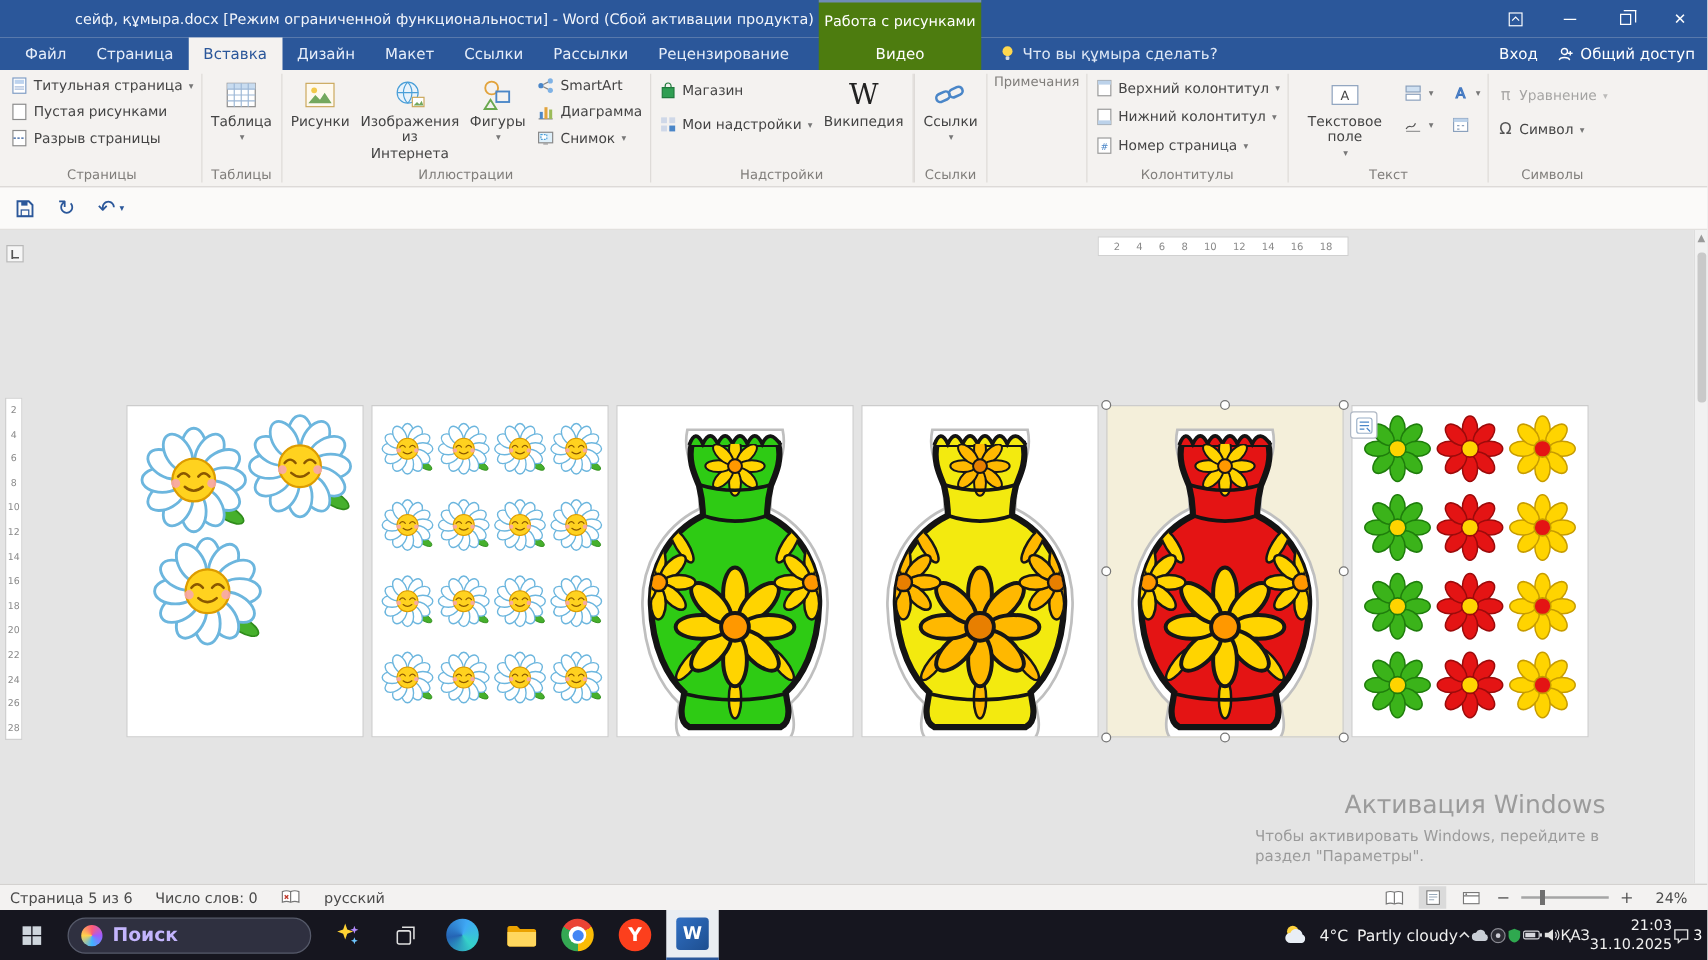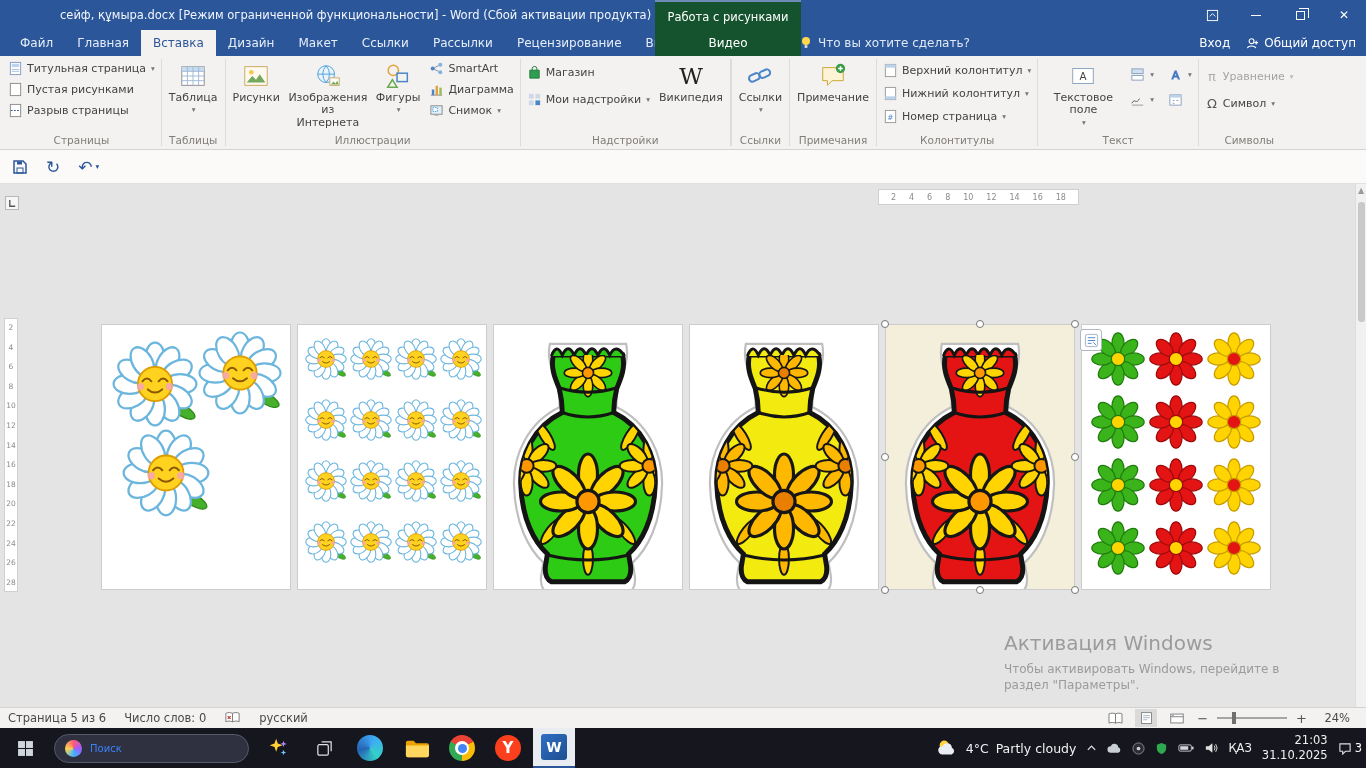--- a/index.html
+++ b/index.html
@@ -8,21 +8,21 @@
 
 
 .titlebar{position:relative;height:30px;background:#2b579a;color:#fff;}
 .title{position:absolute;left:60px;top:0;line-height:30px;font-size:11.5px;white-space:nowrap;color:#f2f5fb;}
 .win-controls{position:absolute;right:0;top:0;height:30px;display:flex;z-index:9;}
 .win-btn{width:44px;height:30px;display:flex;align-items:center;justify-content:center;color:#fff;font-size:12px;}
 .min-glyph{display:block;width:10px;border-bottom:1px solid #fff;}
 .restore-glyph{position:relative;display:block;width:9px;height:9px;border:1px solid #fff;}
 .restore-glyph::before{content:'';position:absolute;top:-4px;left:2px;width:9px;height:9px;border:1px solid #fff;border-bottom:none;border-left:none;}
 
-.ctx-block{position:absolute;left:655px;top:0;width:146px;height:56px;background:#14532d;z-index:2;color:#fff;text-align:center;}
+.ctx-block{position:absolute;left:655px;top:0;width:130px;height:56px;background:#4d7c0f;z-index:2;color:#fff;text-align:center;}
 .ctx-head{height:30px;line-height:30px;font-size:11.5px;border-top:2px solid #6f8cb8;}
 .ctx-tab{height:26px;line-height:26px;font-size:12px;}
 
 
 .tabrow{position:relative;height:26px;background:#2b579a;display:flex;align-items:flex-end;}
 #menu-tabs{display:flex;height:26px;padding-left:8px;}
 .tab{padding:0 12px;line-height:26px;font-size:12px;color:#e6edf9;white-space:nowrap;}
 .tab.active{background:#f4f2f0;color:#2b579a;}
 .tellme{position:absolute;left:800px;top:0;height:26px;display:flex;align-items:center;gap:6px;color:#dfe8f6;font-size:12px;}
 .tab-right{position:absolute;right:10px;top:0;height:26px;display:flex;align-items:center;gap:16px;color:#fff;font-size:12px;}
@@ -55,51 +55,51 @@
 #hruler-nums{flex:1;display:flex;justify-content:space-between;padding:0 12px;font-size:8px;color:#8a8a8a;}
 .vruler{position:absolute;left:4px;top:134px;width:14px;height:274px;background:#fff;border:1px solid #d0d0d0;display:flex;flex-direction:column;justify-content:space-between;align-items:center;padding:4px 0;font-size:7.5px;color:#8a8a8a;}
 .card{position:absolute;top:140px;width:190px;height:266px;background:#fff;border:1px solid #cccccc;overflow:visible;}
 .abs{position:absolute;}
 .handle{position:absolute;width:8px;height:8px;background:#fff;border:1px solid #767676;border-radius:50%;z-index:4;}
 .h-tl{left:-5px;top:-5px;} .h-tm{left:50%;top:-5px;transform:translateX(-50%);} .h-tr{right:-5px;top:-5px;}
 .h-ml{left:-5px;top:50%;transform:translateY(-50%);} .h-mr{right:-5px;top:50%;transform:translateY(-50%);}
 .h-bl{left:-5px;bottom:-5px;} .h-bm{left:50%;bottom:-5px;transform:translateX(-50%);} .h-br{right:-5px;bottom:-5px;}
 .layout-btn{position:absolute;right:-28px;top:4px;width:22px;height:22px;background:#fff;border:1px solid #b0b8c4;border-radius:3px;z-index:5;display:flex;align-items:center;justify-content:center;}
 .watermark{position:absolute;right:10px;bottom:14px;width:352px;color:#9b9b9b;}
-.wm-title{font-size:20px;margin-bottom:6px;}
+.wm-title{font-size:20px;margin-bottom:6px;text-align:center;}
 .wm-line{font-size:12px;line-height:1.35;}
 .vscroll{position:absolute;right:0;top:0;bottom:0;width:11px;background:#f1f1f1;border-left:1px solid #ddd;}
 .vscroll .arr{display:block;text-align:center;font-size:8px;color:#9a9a9a;line-height:14px;}
 .vthumb{position:absolute;left:2px;top:18px;width:7px;height:120px;background:#c9c9c9;border-radius:3px;}
 
 
 .statusbar{position:relative;height:21px;background:#f3f2f1;border-top:1px solid #d3d1cf;display:flex;align-items:center;font-size:11.5px;color:#4a4a4a;}
 .sb-left{display:flex;align-items:center;gap:18px;padding-left:8px;}
 .sb-right{position:absolute;right:16px;display:flex;align-items:center;gap:9px;}
 .viewbtn{width:22px;height:18px;display:flex;align-items:center;justify-content:center;}
 .viewbtn.active{background:#dadada;}
 .zoom-track{position:relative;width:70px;height:2px;background:#a5a5a5;}
 .zoom-thumb{position:absolute;left:22%;top:-5px;width:4px;height:12px;background:#6f6f6f;}
 .zoomsign{font-size:13px;color:#555;}
 
 
 .taskbar{position:relative;height:40px;background:#16161f;display:flex;align-items:center;gap:4px;padding-left:4px;color:#e8e8e8;}
 .tb-btn{width:42px;height:40px;display:flex;align-items:center;justify-content:center;}
 .searchbox{display:flex;align-items:center;gap:8px;width:195px;height:29px;background:#2f3040;border:1px solid #565a6a;border-radius:15px;padding:0 10px;margin:0 4px;}
 .search-orb{width:17px;height:17px;border-radius:50%;background:conic-gradient(#ff5b77,#a05cff,#3fb4ff,#ffd34d,#ff5b77);}
-.searchbox span{font-size:10px;color:#3b82f6;}
+.searchbox span{font-size:15px;color:#c4b5fd;font-weight:bold;}
 .circ{width:26px;height:26px;border-radius:50%;}
 .edge-c{background:conic-gradient(from 140deg,#35d1c9,#2464b4,#3fa9f5,#35d1c9);}
 .chrome-c{position:relative;background:conic-gradient(from -60deg,#ea4335 0 120deg,#fbbc05 120deg 240deg,#34a853 240deg 360deg);}
 .chrome-c::before{content:'';position:absolute;left:6px;top:6px;width:14px;height:14px;border-radius:50%;background:#fff;}
 .chrome-c::after{content:'';position:absolute;left:8.5px;top:8.5px;width:9px;height:9px;border-radius:50%;background:#4285f4;}
 .ya-c{background:#fc3f1d;color:#fff;display:flex;align-items:center;justify-content:center;font-weight:bold;font-size:15px;}
 .word-wrap{width:42px;height:40px;display:flex;align-items:center;justify-content:center;background:#e9edf2;border-bottom:2px solid #2b579a;}
 .word-ic{width:26px;height:26px;border-radius:3px;background:linear-gradient(135deg,#2f6fc4,#1e4e8f);color:#fff;display:flex;align-items:center;justify-content:center;font-weight:bold;font-size:14px;}
-.tb-right{position:absolute;right:4px;height:27px;display:flex;align-items:center;gap:10px;}
+.tb-right{position:absolute;right:4px;height:27px;display:flex;align-items:center;gap:0;}
 .weather{display:flex;align-items:center;gap:7px;font-size:12.5px;color:#f0f0f0;}
 .trayic{display:flex;align-items:center;justify-content:center;}
 .lang{font-size:11.5px;color:#f0f0f0;}
 .timeblock{text-align:right;font-size:11.5px;line-height:1.3;color:#f0f0f0;}
 .badge{display:flex;align-items:center;gap:3px;font-size:11.5px;color:#fff;}
 </style>
 </head>
 <body>
 
 <div id="app">
@@ -121,35 +121,35 @@
         </div>
       <div class="win-btn">
           <span>✕</span>
         </div>
     </div>
   </div>
 
   <div class="tabrow">
     <div id="menu-tabs">
         <div class="tab">Файл</div>
-        <div class="tab">Главная</div>
+        <div class="tab">Страница</div>
         <div class="tab active">Вставка</div>
         <div class="tab">Дизайн</div>
         <div class="tab">Макет</div>
         <div class="tab">Ссылки</div>
         <div class="tab">Рассылки</div>
         <div class="tab">Рецензирование</div>
         <div class="tab">Вид</div>
       </div>
     <div class="tellme">
       <svg width="12" height="14" viewBox="0 0 12 14">
           <circle cx="6" cy="5" r="4" fill="#ffd84d"></circle>
           <rect x="4.5" y="9" width="3" height="3" rx="1" fill="#cfd8e4"></rect>
         </svg>
-      <span>Что вы хотите сделать?</span>
+      <span>Что вы құмыра сделать?</span>
     </div>
     <div class="tab-right">
       <span class="itm">
           <span>Вход</span>
         </span>
       <span class="itm">
         <svg width="13" height="13" viewBox="0 0 14 14">
             <circle cx="6" cy="4.5" r="2.6" fill="none" stroke="#fff" stroke-width="1.2"></circle>
             <path d="M1.5 12c.7-3 8.3-3 9 0" fill="none" stroke="#fff" stroke-width="1.2"></path>
             <path d="M11 4v4M9 6h4" stroke="#fff" stroke-width="1.2"></path>
@@ -316,30 +316,20 @@
             </svg>
           <span>Ссылки</span>
             <span class="chev">▾</span>
         </div>
       </div>
       <div class="glabel">Ссылки</div>
     </div>
     <div class="rsep"></div>
 
     <div class="rgroup">
-      <div class="gcontent">
-        <div class="bigbtn">
-          <svg class="bigicon" viewBox="0 0 30 30">
-              <path d="M4 6h22v14H14l-5 5v-5H4z" fill="#fdf4d7" stroke="#c9a227"></path>
-              <circle cx="23" cy="7" r="5" fill="#3a9c48"></circle>
-              <path d="M23 4.5v5M20.5 7h5" stroke="#fff" stroke-width="1.6"></path>
-            </svg>
-          <span>Примечание</span>
-        </div>
-      </div>
       <div class="glabel">Примечания</div>
     </div>
     <div class="rsep"></div>
 
     <div class="rgroup">
       <div class="gcontent gcol" style="gap:4px;padding-top:2px;">
         <div class="smallbtn">
           <svg class="smicon" viewBox="0 0 16 16">
               <rect x="2.5" y="1.5" width="11" height="13" fill="#fff" stroke="#999"></rect>
               <rect x="2.5" y="1.5" width="11" height="3.5" fill="#bcd2ea"></rect>

